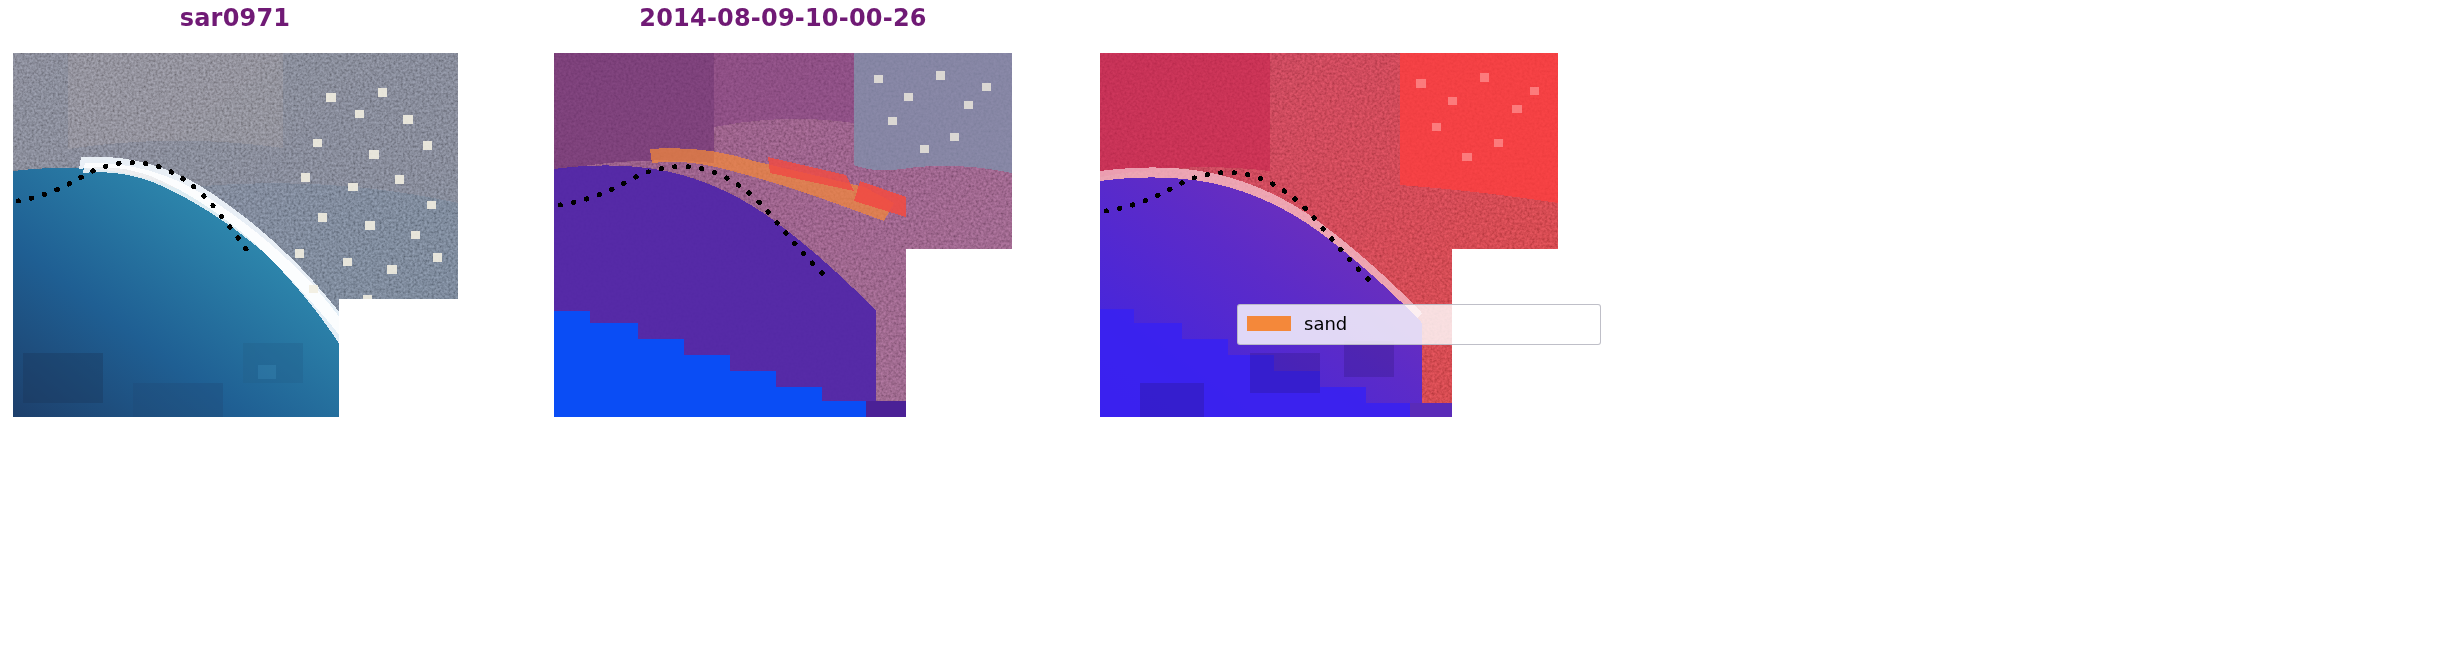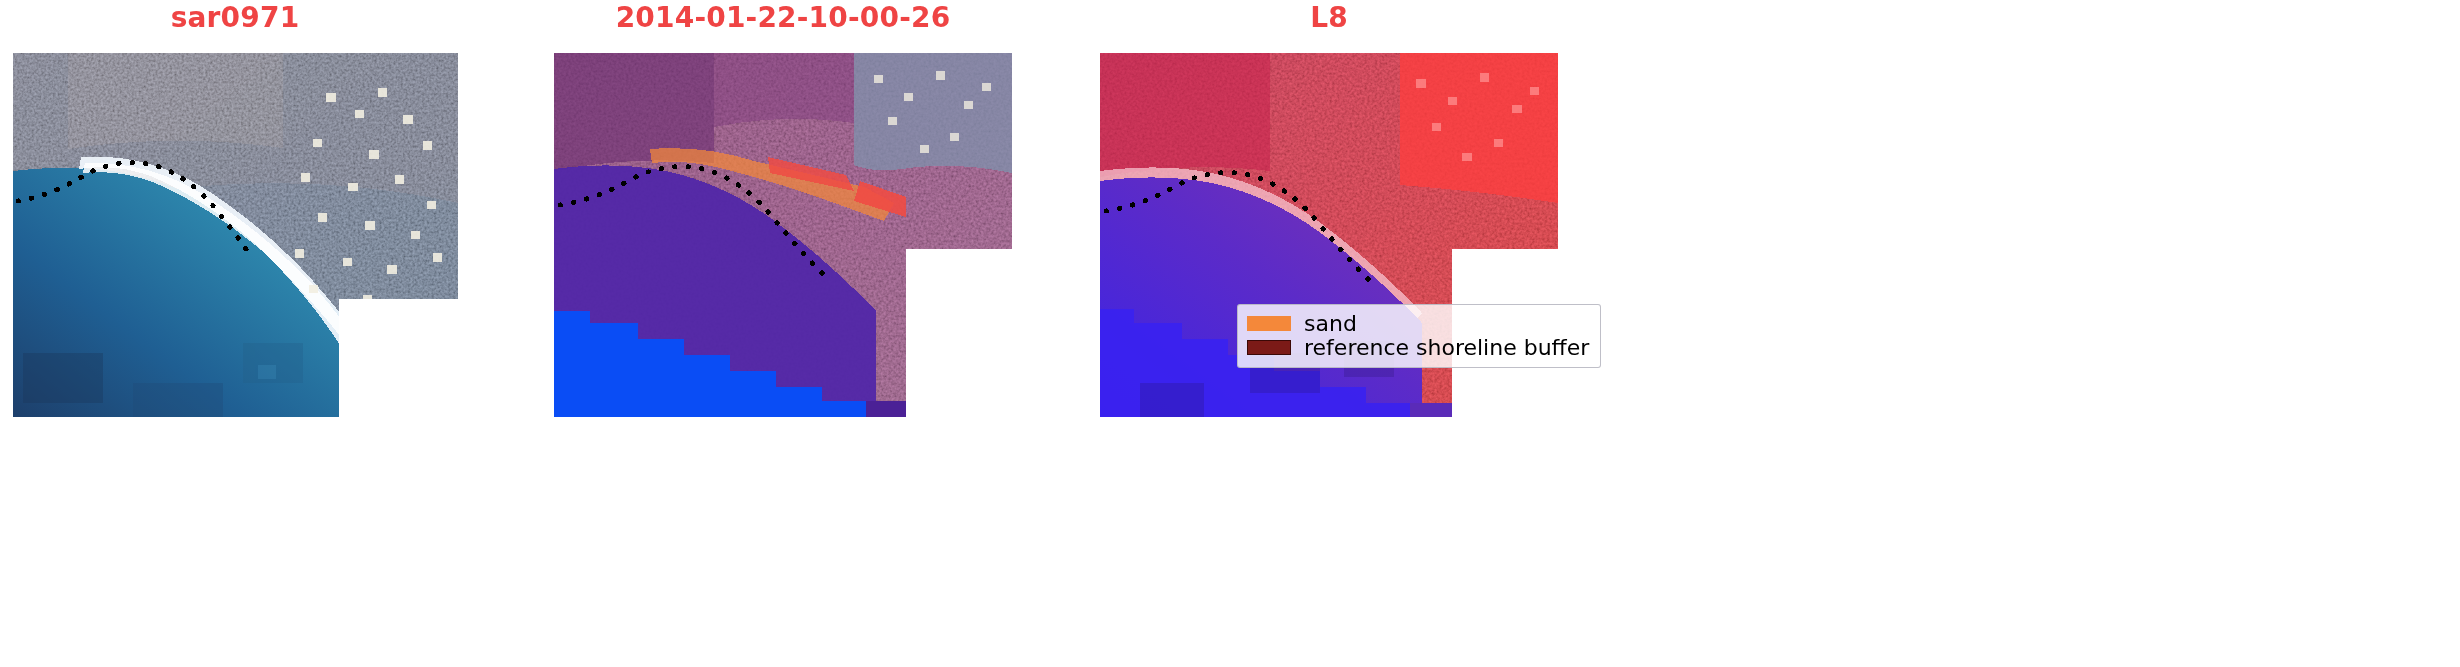--- a/index.html
+++ b/index.html
@@ -23,23 +23,23 @@
     position: absolute;
     top: 0;
     height: 667px;
   }
   .panel-title {
     position: absolute;
     top: 4px;
     left: 0;
     width: 100%;
     text-align: center;
-    font-size: 28px;
+    font-size: 24px;
     font-weight: bold;
-    color: #ef4444;
+    color: #701a75;
     letter-spacing: 0.2px;
     line-height: 28px;
     white-space: nowrap;
   }
   .axes {
     position: absolute;
     overflow: hidden;
     background: #ffffff;
   }
   .imglayer {
@@ -50,21 +50,21 @@
   .imglayer svg { display: block; }
 
   
   .legend {
     position: absolute;
     background: rgba(255,255,255,0.82);
     border: 1px solid rgba(180,180,190,0.85);
     border-radius: 3px;
     padding: 7px 10px 8px 9px;
     box-sizing: border-box;
-    font-size: 22px;
+    font-size: 18px;
     line-height: 23px;
     color: #000000;
     z-index: 40;
   }
   .legend-row {
     display: flex;
     align-items: center;
     height: 23.5px;
   }
   .legend-swatch {
@@ -179,21 +179,21 @@
             </g>
           </g>
 
           <path d="M5,148 Q40,142 72,122 Q104,104 140,112 Q176,122 206,160 Q228,188 240,206" fill="none" stroke="#000000" stroke-width="5" stroke-linecap="round" stroke-dasharray="0.5 13"></path>
         </svg>
       </div>
     </div>
   </div>
 
   <div class="panel" id="panel-1" style="left:540px; width:486px;">
-    <div class="panel-title">2014-01-22-10-00-26</div>
+    <div class="panel-title">2014-08-09-10-00-26</div>
     <div class="axes" style="left:14px; top:53px; width:458px; height:364px;">
       <div class="imglayer">
         <svg width="458" height="364" viewBox="0 0 458 364" preserveAspectRatio="none" shape-rendering="crispEdges">
           <defs>
             <filter id="pixnoise2" x="0" y="0" width="100%" height="100%">
               <feTurbulence type="fractalNoise" baseFrequency="0.40" numOctaves="2" seed="11" result="n"></feTurbulence>
               <feColorMatrix in="n" type="matrix" values="0 0 0 0 0.72  0 0 0 0 0.42  0 0 0 0 0.62  0 0 0 0.85 0" result="c"></feColorMatrix>
               <feComposite in="c" in2="SourceGraphic" operator="atop"></feComposite>
             </filter>
             <clipPath id="clip2">
@@ -247,29 +247,24 @@
           <path d="M6,152 Q44,146 78,126 Q112,108 150,116 Q188,126 220,166 Q250,202 268,220" fill="none" stroke="#000000" stroke-width="5" stroke-linecap="round" stroke-dasharray="0.5 13"></path>
         </svg>
       </div>
     </div>
 
     <div class="legend" style="left:697px; top:304px; width:364px;">
       <div class="legend-row">
         <span class="legend-swatch" style="background:#f4883a;"></span>
         <span class="legend-label">sand</span>
       </div>
-      <div class="legend-row">
-        <span class="legend-swatch" style="background:#7b1a17; border:1.5px solid #3b0806;"></span>
-        <span class="legend-label">reference shoreline buffer</span>
-      </div>
     </div>
   </div>
 
   <div class="panel" id="panel-2" style="left:1086px; width:486px;">
-    <div class="panel-title">L8</div>
     <div class="axes" style="left:14px; top:53px; width:458px; height:364px;">
       <div class="imglayer">
         <svg width="458" height="364" viewBox="0 0 458 364" preserveAspectRatio="none" shape-rendering="crispEdges">
           <defs>
             <filter id="pixnoise3" x="0" y="0" width="100%" height="100%">
               <feTurbulence type="fractalNoise" baseFrequency="0.40" numOctaves="2" seed="19" result="n"></feTurbulence>
               <feColorMatrix in="n" type="matrix" values="0 0 0 0 0.98  0 0 0 0 0.30  0 0 0 0 0.38  0 0 0 0.8 0" result="c"></feColorMatrix>
               <feComposite in="c" in2="SourceGraphic" operator="atop"></feComposite>
             </filter>
             <clipPath id="clip3">

